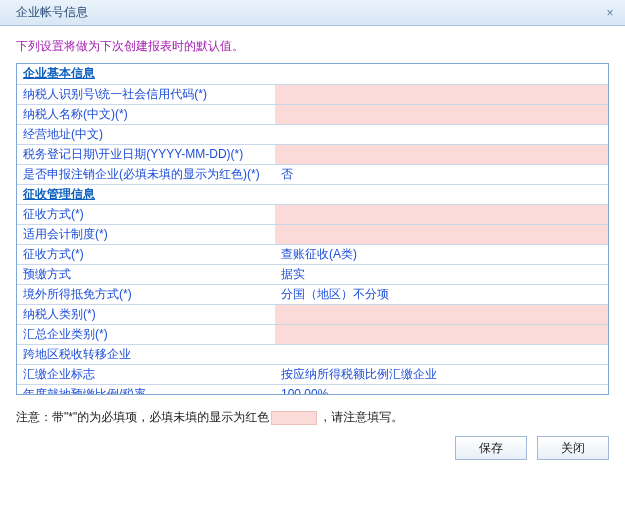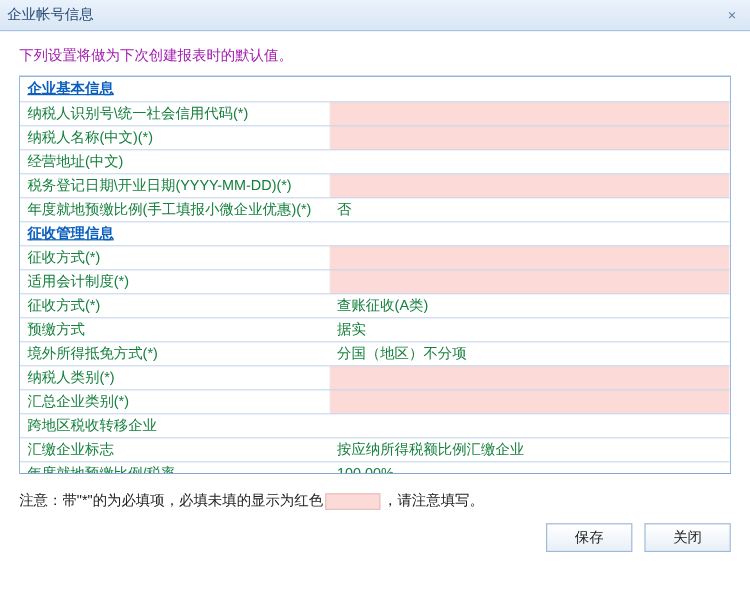--- a/index.html
+++ b/index.html
@@ -12,21 +12,21 @@
     height: 505px;
     overflow: hidden;
   }
   .titlebar {
     background: linear-gradient(#eaf2fb, #d8e6f5);
     border-bottom: 1px solid #a9c3df;
     height: 26px;
     display: flex;
     align-items: center;
     justify-content: space-between;
-    padding: 0 6px 0 6px;
+    padding: 0 6px 0 16px;
     color: #2b4d77;
   }
   .titlebar .title { font-size: 12px; }
   .titlebar .close {
     width: 18px; height: 18px;
     display: flex; align-items: center; justify-content: center;
     color: #5e7da0; cursor: pointer;
   }
   .body {
     padding: 8px 16px 0 16px;
@@ -40,21 +40,21 @@
   }
   table.grid {
     width: 100%;
     border-collapse: collapse;
   }
   table.grid td {
     border-bottom: 1px solid #c9d8ea;
     height: 20px;
     padding: 0 6px;
     vertical-align: middle;
-    color: #15803d;
+    color: #1d4ed8;
     background: #fff;
   }
   tr.section td {
     background: #fff;
     color: #0b5fbf;
     text-decoration: underline;
     font-weight: bold;
     border-bottom: 1px solid #c9d8ea;
   }
   td.label { width: 258px; background: #fff; }
@@ -119,21 +119,21 @@
           </tr>
           <tr>
             <td class="label">经营地址(中文)</td>
             <td class="value"></td>
           </tr>
           <tr>
             <td class="label">税务登记日期\开业日期(YYYY-MM-DD)(*)</td>
             <td class="value req-empty"></td>
           </tr>
           <tr>
-            <td class="label">年度就地预缴比例(手工填报小微企业优惠)(*)</td>
+            <td class="label">是否申报注销企业(必填未填的显示为红色)(*)</td>
             <td class="value">否</td>
           </tr>
           <tr class="section">
             <td colspan="2">征收管理信息</td>
           </tr>
           <tr>
             <td class="label">征收方式(*)</td>
             <td class="value req-empty"></td>
           </tr>
           <tr>

